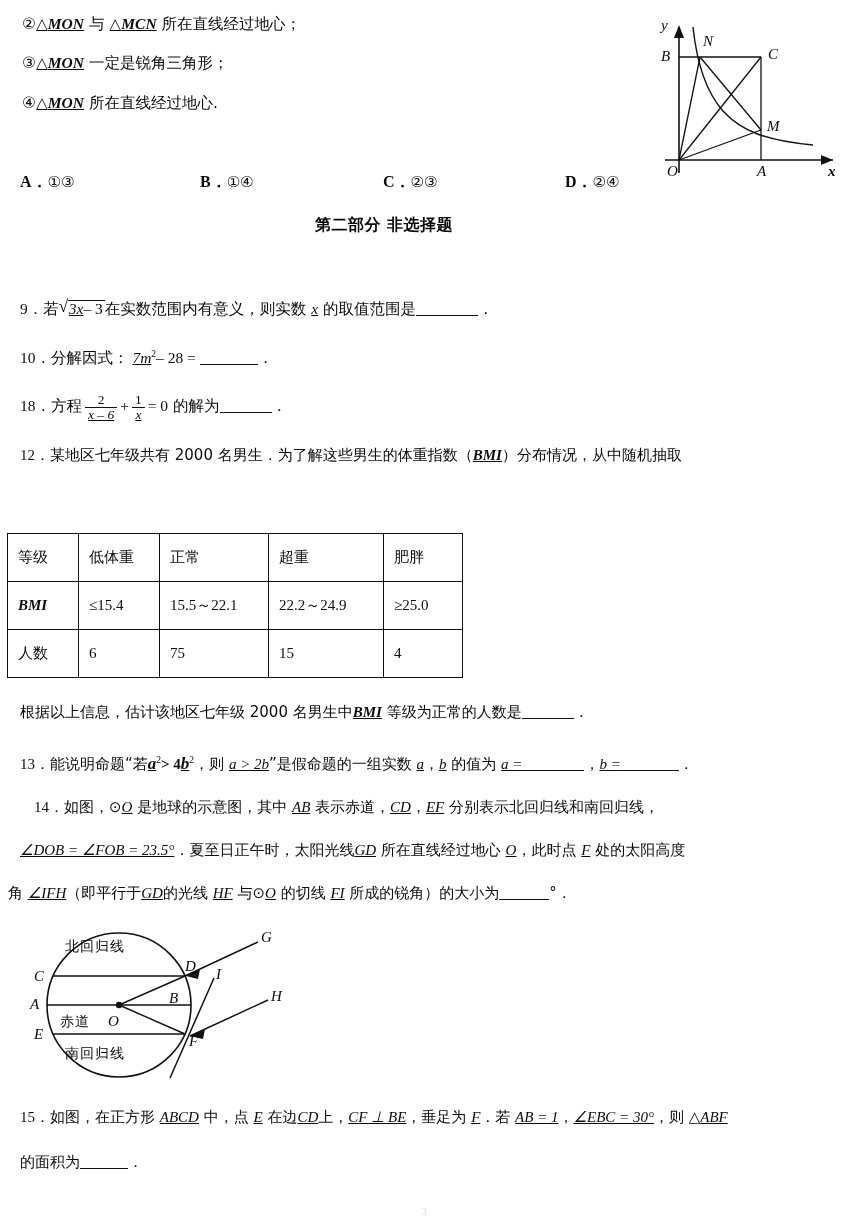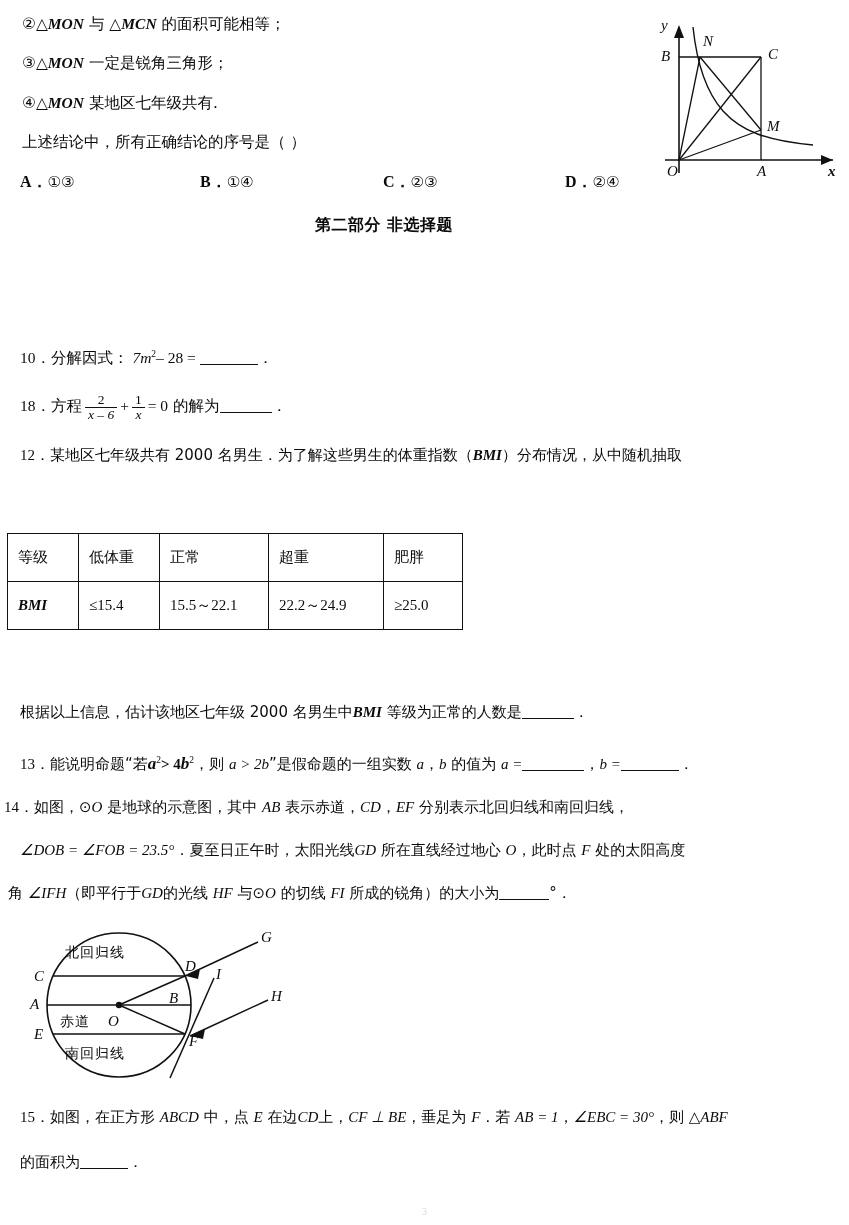--- a/index.html
+++ b/index.html
@@ -5,21 +5,21 @@
   html,body{margin:0;padding:0;background:#fff;}
   body{
     width:849px;height:1225px;position:relative;
     font-family:"Liberation Serif","DejaVu Serif",serif;
     color:#0b0b0b;
     -webkit-font-smoothing:antialiased;
   }
   .page{position:relative;width:849px;height:1225px;overflow:hidden;}
   .abs{position:absolute;}
   .cn{font-family:"DejaVu Sans","Liberation Sans",sans-serif;}
-  .it{font-style:italic;font-family:"Liberation Serif",serif;}
+  .it{font-style:italic;font-family:"Liberation Serif",serif;text-decoration:underline;}
   .ser{font-family:"Liberation Serif",serif;}
 
   
   .line{position:absolute;white-space:nowrap;font-size:15.5px;line-height:1;}
   .q-num{font-family:"Liberation Serif",serif;}
 
   
   .part-head{
     position:absolute;left:0;width:768px;text-align:center;
     font-weight:bold;font-size:16px;letter-spacing:0.5px;
@@ -60,32 +60,31 @@
   .dlc{position:absolute;font-family:"DejaVu Sans","Liberation Sans",sans-serif;font-size:14px;}
 
   .pagenum{position:absolute;left:0;width:849px;text-align:center;font-size:10px;color:#d8d8d8;}
 </style>
 </head>
 <body>
 
 <div class="page">
 
   <div class="line" style="left:22px;top:16px;">
-    <span class="cn">②</span><span class="ser">△</span><span class="it" style="font-weight:600;">MON</span><span class="cn"> 与 △</span><span class="it" style="font-weight:600;">MCN</span><span class="cn"> 的面积可能相等；</span>
+    <span class="cn">②</span><span class="ser">△</span><span class="it" style="font-weight:600;">MON</span><span class="cn"> 与 △</span><span class="it" style="font-weight:600;">MCN</span><span class="cn"> 所在直线经过地心；</span>
   </div>
 
   <div class="line" style="left:22px;top:55px;">
     <span class="cn">③</span><span class="ser">△</span><span class="it" style="font-weight:600;">MON</span><span class="cn"> 一定是锐角三角形；</span>
   </div>
 
   <div class="line" style="left:22px;top:95px;">
-    <span class="cn">④</span><span class="ser">△</span><span class="it" style="font-weight:600;">MON</span><span class="cn"> 某地区七年级共有.</span>
-  </div>
-
-  <div class="line cn" style="left:22px;top:135px;font-size:15.5px;">上述结论中，所有正确结论的序号是（    ）</div>
+    <span class="cn">④</span><span class="ser">△</span><span class="it" style="font-weight:600;">MON</span><span class="cn"> 所在直线经过地心.</span>
+  </div>
+
 
   <div class="opt" style="left:20px;top:172px;">
     <span class="lbl">A．</span><span class="circnum">①③</span>
   </div>
   <div class="opt" style="left:200px;top:172px;">
     <span class="lbl">B．</span><span class="circnum">①④</span>
   </div>
   <div class="opt" style="left:383px;top:172px;">
     <span class="lbl">C．</span><span class="circnum">②③</span>
   </div>
@@ -122,20 +121,23 @@
     <span class="dl" style="left:58px;top:28px;">N</span>
     <span class="dl" style="left:123px;top:41px;">C</span>
     <span class="dl" style="left:122px;top:113px;">M</span>
     <span class="dl" style="left:22px;top:158px;">O</span>
     <span class="dl" style="left:112px;top:158px;">A</span>
   </div>
 
   <div class="part-head cn" style="top:215px;">第二部分    非选择题</div>
 
 
+  <div class="line" style="left:20px;top:300px;">
+    <span class="q-num">9．</span><span class="cn">若</span><span class="sqrt"><span class="rad"><span class="it">3x</span><span class="ser">– 3</span></span></span><span class="cn">在实数范围内有意义，则实数 </span><span class="it">x</span><span class="cn"> 的取值范围是</span><span class="blank" style="width:62px;"></span><span class="ser">．</span>
+  </div>
 
   <div class="line" style="left:20px;top:350px;">
     <span class="q-num">10．</span><span class="cn">分解因式：</span>&nbsp;<span class="it">7m</span><sup class="sm ser">2</sup><span class="ser">– 28 =</span>&nbsp;<span class="blank" style="width:58px;"></span><span class="ser">．</span>
   </div>
 
   <div class="line" style="left:20px;top:393px;">
     <span class="q-num">18．</span><span class="cn">方程</span><span class="frac"><span class="num ser">2</span><span class="den it">x – 6</span></span><span class="ser">+</span><span class="frac"><span class="num ser">1</span><span class="den it">x</span></span><span class="ser">= 0</span><span class="cn"> 的解为</span><span class="blank" style="width:52px;"></span><span class="ser">．</span>
   </div>
 
   <div class="line" style="left:20px;top:448px;font-size:15px;">
@@ -151,32 +153,39 @@
       <td class="lab" style="width:94px;">超重</td>
       <td class="lab" style="width:58px;">肥胖</td>
     </tr>
     <tr>
       <td class="mi">BMI</td>
       <td class="ser">≤15.4</td>
       <td class="ser">15.5～22.1</td>
       <td class="ser">22.2～24.9</td>
       <td class="ser">≥25.0</td>
     </tr>
+    <tr>
+      <td class="lab">人数</td>
+      <td class="ser">6</td>
+      <td class="ser">75</td>
+      <td class="ser">15</td>
+      <td class="ser">4</td>
+    </tr>
   </tbody>
     </table>
 
   <div class="line" style="left:20px;top:705px;font-size:15px;text-align:center;">
     <span class="cn">根据以上信息，估计该地区七年级 2000 名男生中</span><span class="it" style="font-weight:600;">BMI</span><span class="cn"> 等级为正常的人数是</span><span class="blank" style="width:52px;"></span><span class="ser">．</span>
   </div>
 
   <div class="line" style="left:20px;top:755px;font-size:15px;">
     <span class="q-num">13．</span><span class="cn">能说明命题“若</span><span class="it" style="font-weight:600;font-size:17px;">a</span><sup class="sm ser">2</sup><span class="ser" style="font-weight:600;">&gt; 4</span><span class="it" style="font-weight:600;font-size:17px;">b</span><sup class="sm ser">2</sup><span class="cn">，则 </span><span class="it">a &gt; 2b</span><span class="cn">”是假命题的一组实数 </span><span class="it">a</span><span class="cn">，</span><span class="it">b</span><span class="cn"> 的值为 </span><span class="it">a =</span><span class="blank" style="width:62px;"></span><span class="cn">，</span><span class="it">b =</span><span class="blank" style="width:58px;"></span><span class="ser">．</span>
   </div>
 
-  <div class="line" style="left:4px;top:800px;font-size:15px;">
+  <div class="line" style="left:34px;top:800px;font-size:15px;">
     <span class="q-num">14．</span><span class="cn">如图，⊙</span><span class="it">O</span><span class="cn"> 是地球的示意图，其中 </span><span class="it">AB</span><span class="cn"> 表示赤道，</span><span class="it">CD</span><span class="cn">，</span><span class="it">EF</span><span class="cn"> 分别表示北回归线和南回归线，</span>
   </div>
   <div class="line" style="left:20px;top:843px;font-size:15px;text-align:center;">
     <span class="it">∠DOB = ∠FOB = 23.5°</span><span class="cn">．夏至日正午时，太阳光线</span><span class="it">GD</span><span class="cn"> 所在直线经过地心 </span><span class="it">O</span><span class="cn">，此时点 </span><span class="it">F</span><span class="cn"> 处的太阳高度</span>
   </div>
   <div class="line" style="left:8px;top:886px;font-size:15px;">
     <span class="cn">角 </span><span class="it">∠IFH</span><span class="cn">（即平行于</span><span class="it">GD</span><span class="cn">的光线 </span><span class="it">HF</span><span class="cn"> 与⊙</span><span class="it">O</span><span class="cn"> 的切线 </span><span class="it">FI</span><span class="cn"> 所成的锐角）的大小为</span><span class="blank" style="width:50px;"></span><span class="cn">°．</span>
   </div>
 
   <div class="abs" style="left:18px;top:918px;width:310px;height:170px;">
@@ -207,21 +216,21 @@
     <span class="dl" style="left:16px;top:50px;">C</span>
     <span class="dl" style="left:12px;top:78px;">A</span>
     <span class="dl" style="left:16px;top:108px;">E</span>
     <span class="dl" style="left:167px;top:40px;">D</span>
     <span class="dl" style="left:151px;top:72px;">B</span>
     <span class="dl" style="left:171px;top:115px;">F</span>
     <span class="dl" style="left:243px;top:11px;">G</span>
     <span class="dl" style="left:253px;top:70px;">H</span>
     <span class="dl" style="left:198px;top:48px;">I</span>
     <span class="dl" style="left:90px;top:95px;">O</span>
-    <span class="dlc" style="left:47px;top:26px;letter-spacing:1px;">北回归线</span>
+    <span class="dlc" style="left:47px;top:20px;letter-spacing:1px;">北回归线</span>
     <span class="dlc" style="left:42px;top:95px;letter-spacing:1px;">赤道</span>
     <span class="dlc" style="left:47px;top:127px;letter-spacing:1px;">南回归线</span>
   </div>
 
   <div class="line" style="left:20px;top:1110px;font-size:15px;">
     <span class="q-num">15．</span><span class="cn">如图，在正方形 </span><span class="it">ABCD</span><span class="cn"> 中，点 </span><span class="it">E</span><span class="cn"> 在边</span><span class="it">CD</span><span class="cn">上，</span><span class="it">CF ⊥ BE</span><span class="cn">，垂足为 </span><span class="it">F</span><span class="cn">．若 </span><span class="it">AB = 1</span><span class="cn">，</span><span class="it">∠EBC = 30°</span><span class="cn">，则 △</span><span class="it">ABF</span>
   </div>
   <div class="line" style="left:20px;top:1155px;font-size:15px;">
     <span class="cn">的面积为</span><span class="blank" style="width:48px;"></span><span class="ser">．</span>
   </div>

